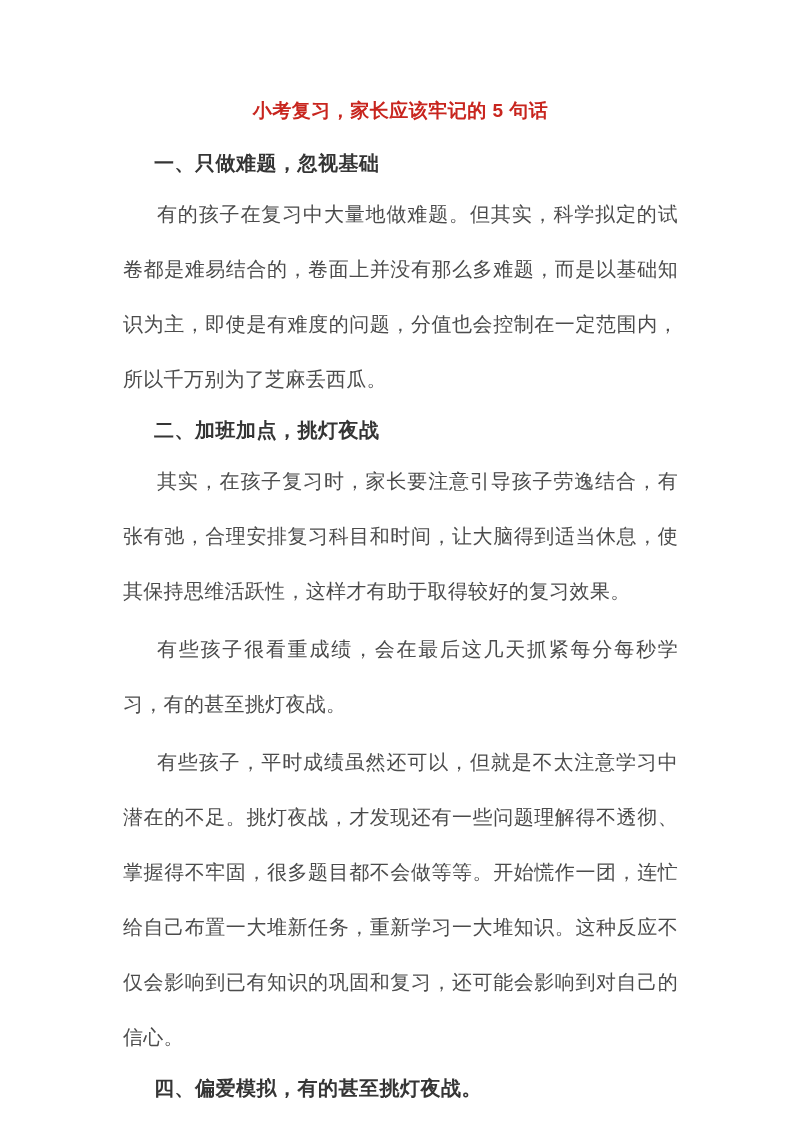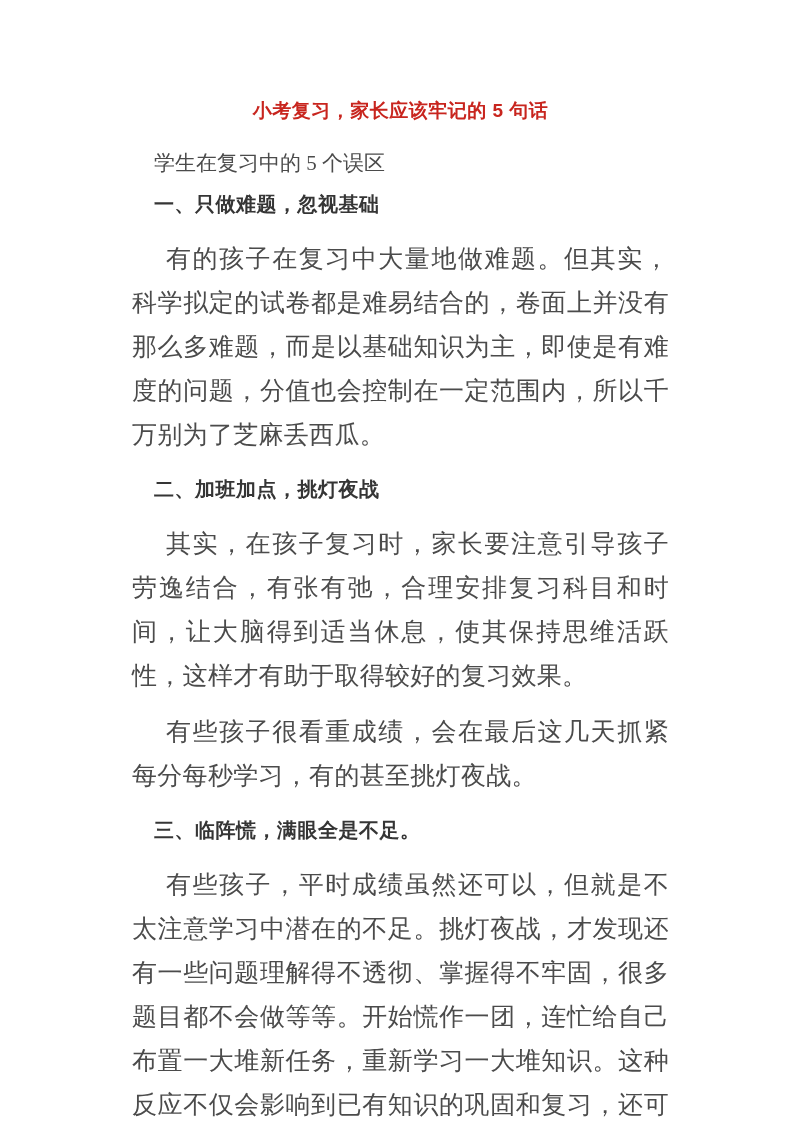--- a/index.html
+++ b/index.html
@@ -42,43 +42,41 @@
     margin: 0;
     font-family: "Liberation Sans", sans-serif;
     font-size: 20px;
     line-height: 41px;
     font-weight: bold;
     color: #353535;
     text-indent: 34px;
     letter-spacing: 0.5px;
   }
   .body-para {
-    margin: 12px;
-    font-size: 25px;
-    line-height: 44px;
+    margin: 3px;
+    font-size: 20px;
+    line-height: 55px;
     color: #4b4b4b;
     text-indent: 34px;
     text-align: justify;
     letter-spacing: 0.3px;
   }
 </style>
 </head>
 <body>
 
 <div class="page">
 
   <h1 class="doc-title">小考复习，家长应该牢记的 5 句话</h1>
 
-  <p class="intro">学生在复习中的 5 个误区</p>
 
   <h2 class="sec-heading">一、只做难题，忽视基础</h2>
   <p class="body-para">有的孩子在复习中大量地做难题。但其实，科学拟定的试卷都是难易结合的，卷面上并没有那么多难题，而是以基础知识为主，即使是有难度的问题，分值也会控制在一定范围内，所以千万别为了芝麻丢西瓜。</p>
 
   <h2 class="sec-heading">二、加班加点，挑灯夜战</h2>
   <p class="body-para">其实，在孩子复习时，家长要注意引导孩子劳逸结合，有张有弛，合理安排复习科目和时间，让大脑得到适当休息，使其保持思维活跃性，这样才有助于取得较好的复习效果。</p>
   <p class="body-para">有些孩子很看重成绩，会在最后这几天抓紧每分每秒学习，有的甚至挑灯夜战。</p>
 
-  <h2 class="sec-heading">三、临阵慌，满眼全是不足。</h2>
   <p class="body-para">有些孩子，平时成绩虽然还可以，但就是不太注意学习中潜在的不足。挑灯夜战，才发现还有一些问题理解得不透彻、掌握得不牢固，很多题目都不会做等等。开始慌作一团，连忙给自己布置一大堆新任务，重新学习一大堆知识。这种反应不仅会影响到已有知识的巩固和复习，还可能会影响到对自己的信心。</p>
 
   <h2 class="sec-heading">四、偏爱模拟，有的甚至挑灯夜战。</h2>
 
 </div>
 
 </body></html>

